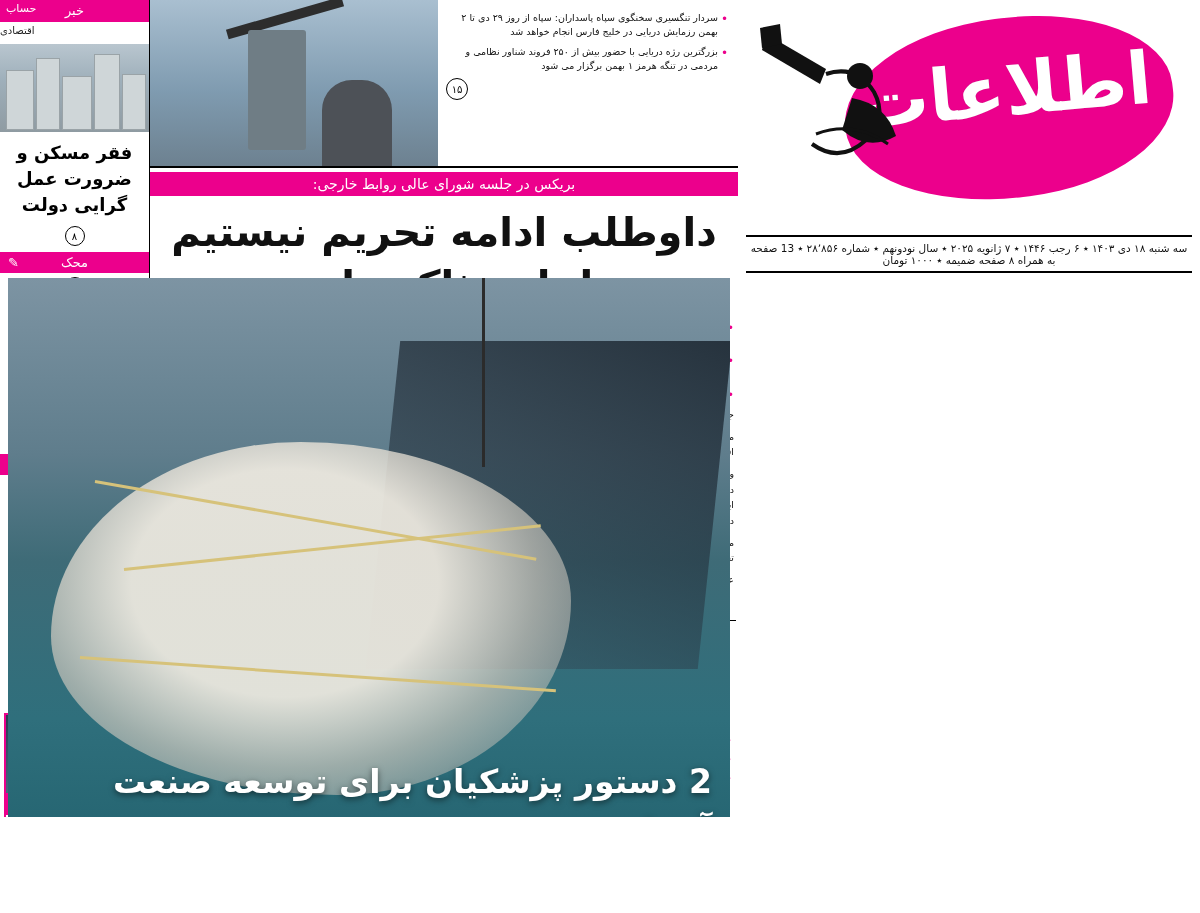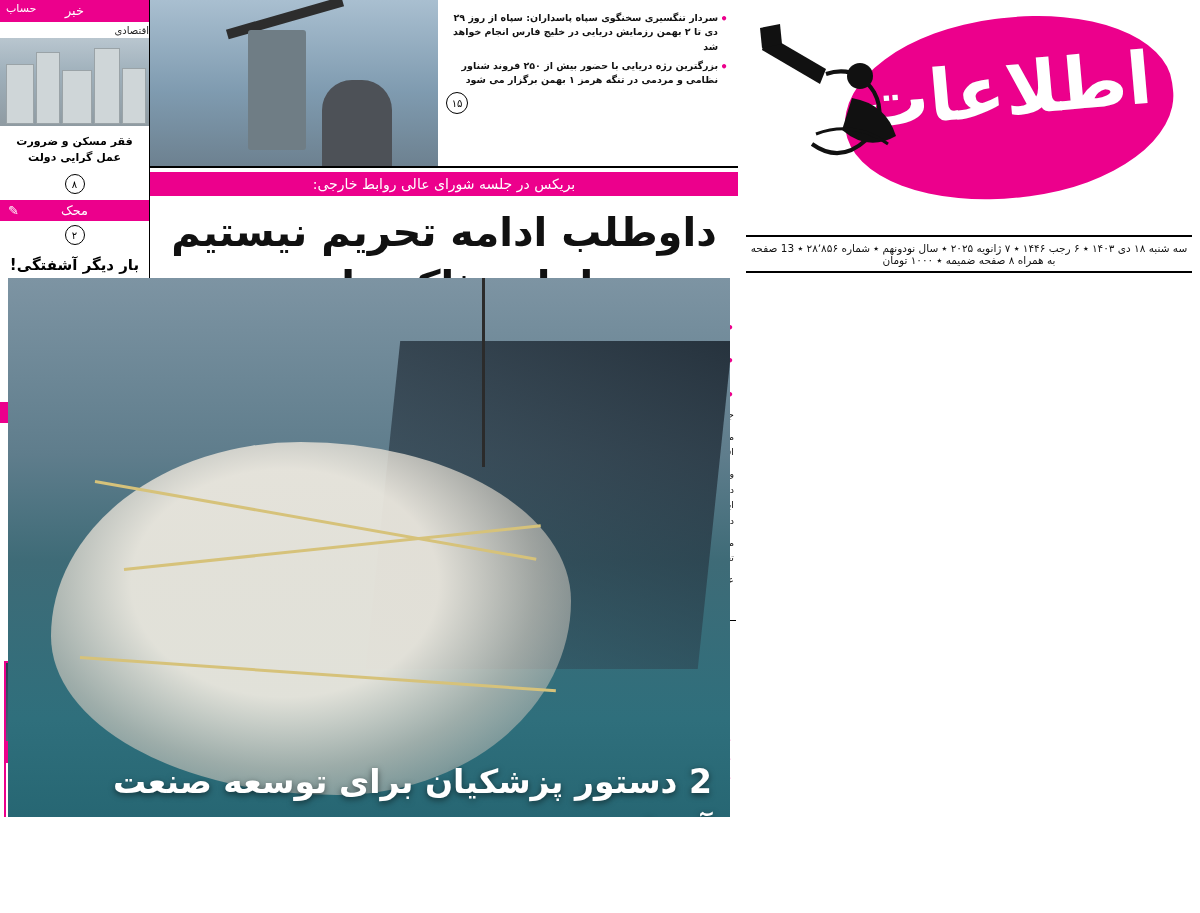--- a/index.html
+++ b/index.html
@@ -85,31 +85,31 @@
     font-size: 13px;
     text-align: center;
     padding: 3px 0 4px;
     position: relative;
   }
   .sb-tab .corner {
     position: absolute; left: 6px; top: 2px;
     font-size: 11px;
   }
   .sb-sub {
-    font-size: 10px; text-align: right;
-    padding: 3px 0 2px; color: #222;
+    font-size: 10px; text-align: left;
+    padding: 3px 0 8px; color: #222;
   }
   .sb-photo {
     width: 100%; height: 88px;
     background: linear-gradient(#b9c6cf 0%, #9fb0bb 40%, #8f9ba2 100%);
     position: relative; overflow: hidden;
   }
   .bld { position: absolute; background: #cfd6d8; border: 1px solid #9aa3a7;}
   .sb-head {
-    font-size: 11px; font-weight: bold; line-height: 1.45;
+    font-size: 18px; font-weight: bold; line-height: 1.45;
     text-align: center; padding: 8px 6px 4px;
   }
   .pgnum {
     width: 20px; height: 20px; border: 1px solid #000;
     border-radius: 50%;
     font-size: 10px; line-height: 19px; text-align: center;
     margin: 4px auto;
   }
   .sb-sec {
     background: #ec008c; color: #fff;
@@ -190,21 +190,21 @@
     position: absolute; right: 16%; bottom: 0;
     width: 70px; height: 86px; background: #4d5157; border-radius: 30px 30px 0 0;
   }
   .lead-text { flex: 1; padding: 4px 10px 0 8px; }
   .lead-head {
     font-size: 27px; font-weight: bold; line-height: 1.35; text-align: right;
   }
   .bullets { margin-top: 7px; }
   .bullet {
     font-size: 9.5px; line-height: 1.5; color: #111;
-    padding-right: 10px; position: relative; margin-bottom: 5px; text-align: right; font-weight: bold;
+    padding-right: 10px; position: relative; margin-bottom: 5px; text-align: right;
   }
   .bullet::before {
     content: "•"; color: #ec008c; position: absolute; right: 0; top: -1px; font-size: 12px;
   }
 
   .kicker {
     background: #ec008c; color: #fff;
     font-size: 14px; text-align: center;
     padding: 4px 0; margin-top: 4px;
   }

